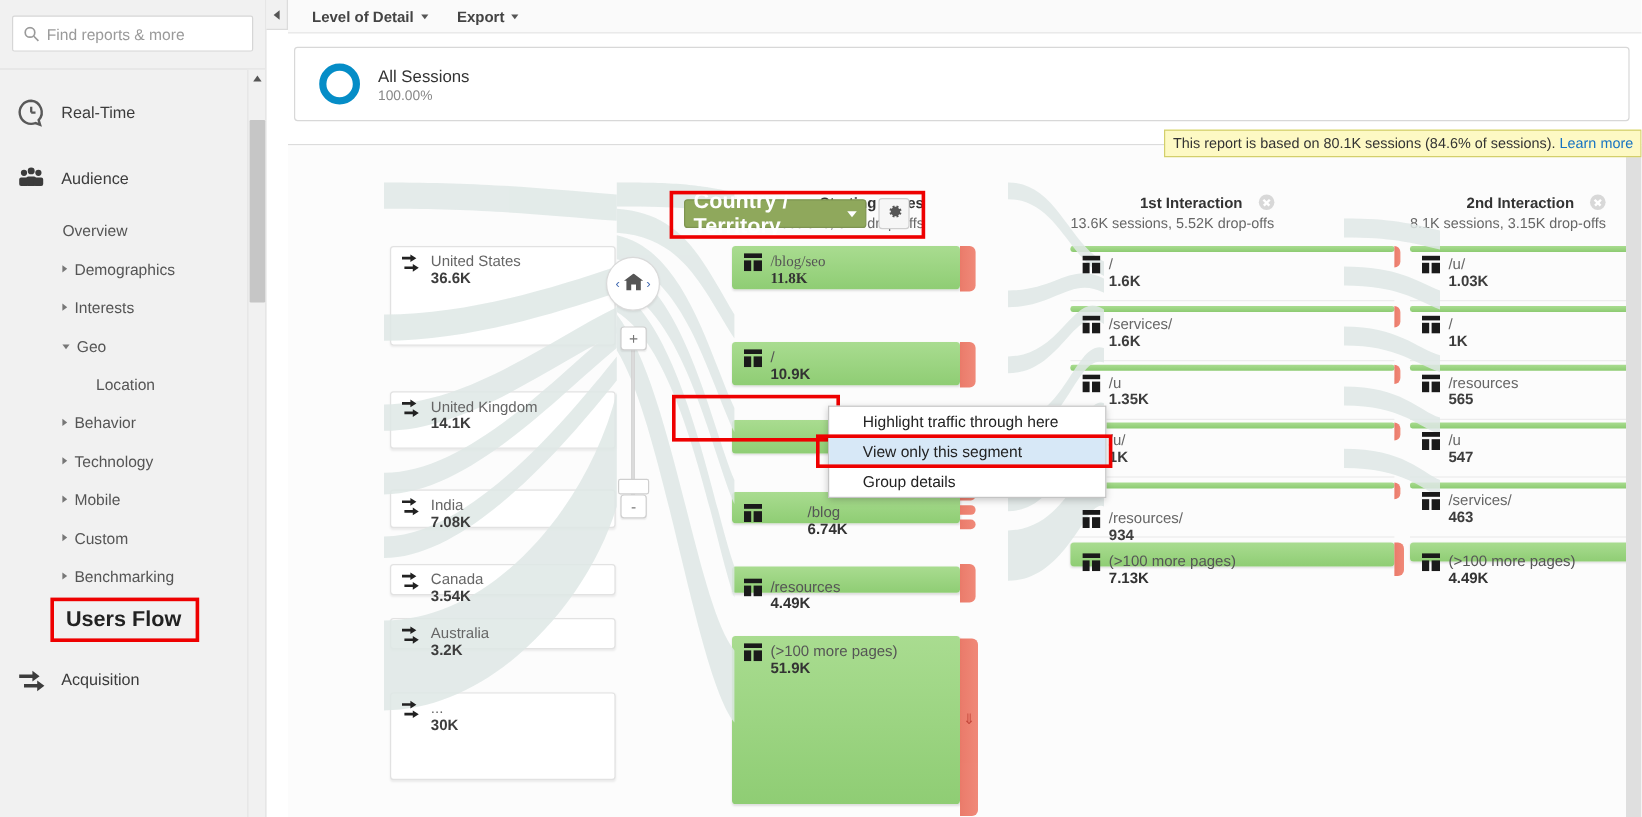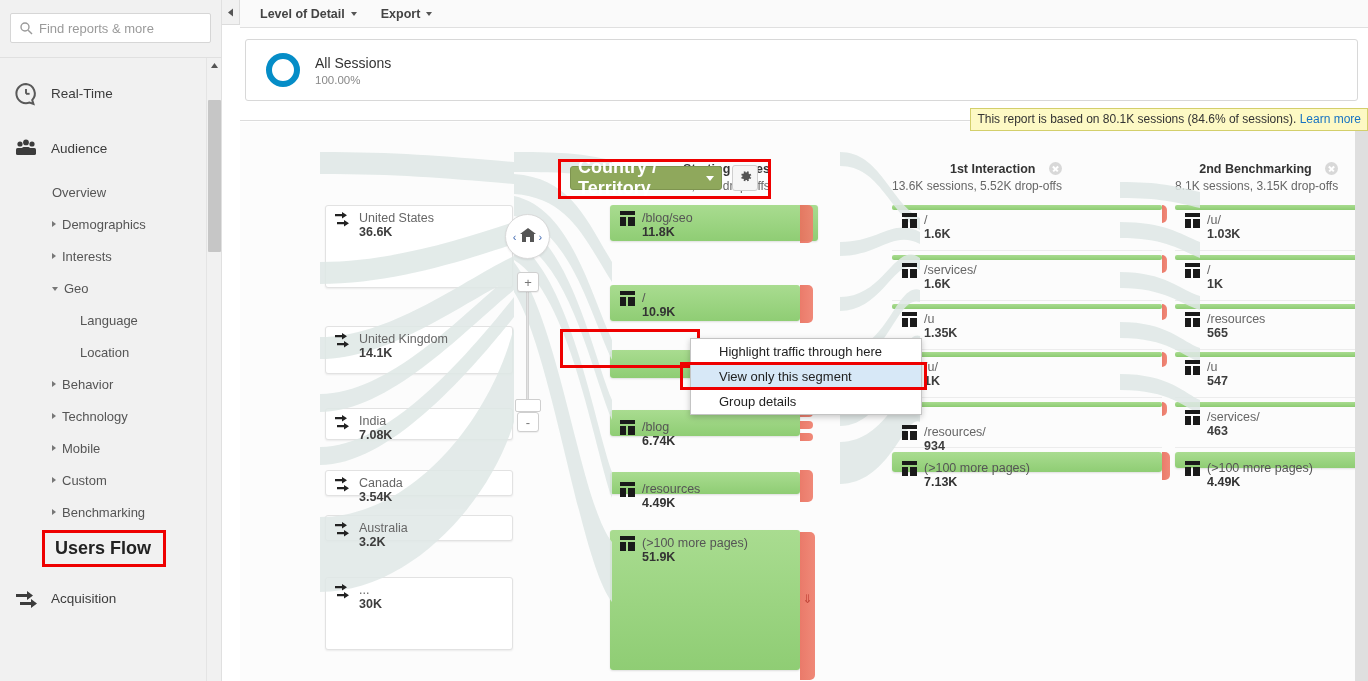--- a/index.html
+++ b/index.html
@@ -301,23 +301,20 @@
           <i class="caret-r"></i>
           <span>Demographics</span>
         </div>
         <div class="nav-sub lvl2">
           <i class="caret-r"></i>
           <span>Interests</span>
         </div>
         <div class="nav-sub lvl2">
           <i class="caret-d"></i>
           <span>Geo</span>
-        </div>
-        <div class="nav-sub lvl3">
-          <span>Language</span>
         </div>
         <div class="nav-sub lvl3">
           <span>Location</span>
         </div>
         <div class="nav-sub lvl2">
           <i class="caret-r"></i>
           <span>Behavior</span>
         </div>
         <div class="nav-sub lvl2">
           <i class="caret-r"></i>
@@ -438,21 +435,21 @@
       </div>
       <div class="col-head" style="left:652px; top:40px;">
         <div class="ch-title">
           <span>1st Interaction</span>
           <span class="close-x"></span>
         </div>
         <div class="ch-sub">13.6K sessions, 5.52K drop-offs</div>
       </div>
       <div class="col-head" style="left:935px; top:40px;">
         <div class="ch-title">
-          <span>2nd Benchmarking</span>
+          <span>2nd Interaction</span>
           <span class="close-x"></span>
         </div>
         <div class="ch-sub">8.1K sessions, 3.15K drop-offs</div>
       </div>
 
       <div class="node" style="left:85px; top:83px; width:188px; height:83px;">
         <div class="nbox"></div>
         <div class="nlabel">
           <span class="gi">
             <svg width="17" height="17" viewBox="0 0 17 17">
@@ -540,21 +537,21 @@
                 <path d="M2 11h7V9l5 3.2-5 3.2v-2.2H2z" fill="#222"></path>
               </svg>
           </span>
           <span class="txt">
             <span class="nm">...</span><br>
             <span class="vl">30K</span>
           </span>
         </div>
       </div>
 
-      <div class="node gnode" style="left:370px; top:83px; width:208px; height:36px;">
+      <div class="node gnode" style="left:370px; top:83px; width:190px; height:36px;font-family:Liberation Serif, serif;">
         <div class="bar"></div>
         <div class="nlabel">
           <span class="gi">
             <svg width="15" height="15" viewBox="0 0 15 15">
                 <rect x="0" y="0" width="15" height="4" fill="#1a1a1a"></rect>
                 <rect x="0" y="6" width="6" height="9" fill="#1a1a1a"></rect>
                 <rect x="8" y="6" width="7" height="9" fill="#1a1a1a"></rect>
               </svg>
           </span>
           <span class="txt">
@@ -588,21 +585,21 @@
         <div class="nlabel" style="left:86px; top:5px;">
           <span class="txt">
             <span class="nm">sce...l-address/</span>
           </span>
         </div>
       </div>
       <div class="drop" style="left:560px; top:228px; width:13px; height:34px;"></div>
 
       <div class="node gnode" style="left:370px; top:288px; width:190px; height:26px;">
         <div class="bar"></div>
-        <div class="nlabel" style="top:10px;">
+        <div class="nlabel" style="top:10px;gap:31px;">
           <span class="gi">
             <svg width="15" height="15" viewBox="0 0 15 15">
                 <rect x="0" y="0" width="15" height="4" fill="#1a1a1a"></rect>
                 <rect x="0" y="6" width="6" height="9" fill="#1a1a1a"></rect>
                 <rect x="8" y="6" width="7" height="9" fill="#1a1a1a"></rect>
               </svg>
           </span>
           <span class="txt">
             <span class="nm">/blog</span><br>
             <span class="vl">6.74K</span>

